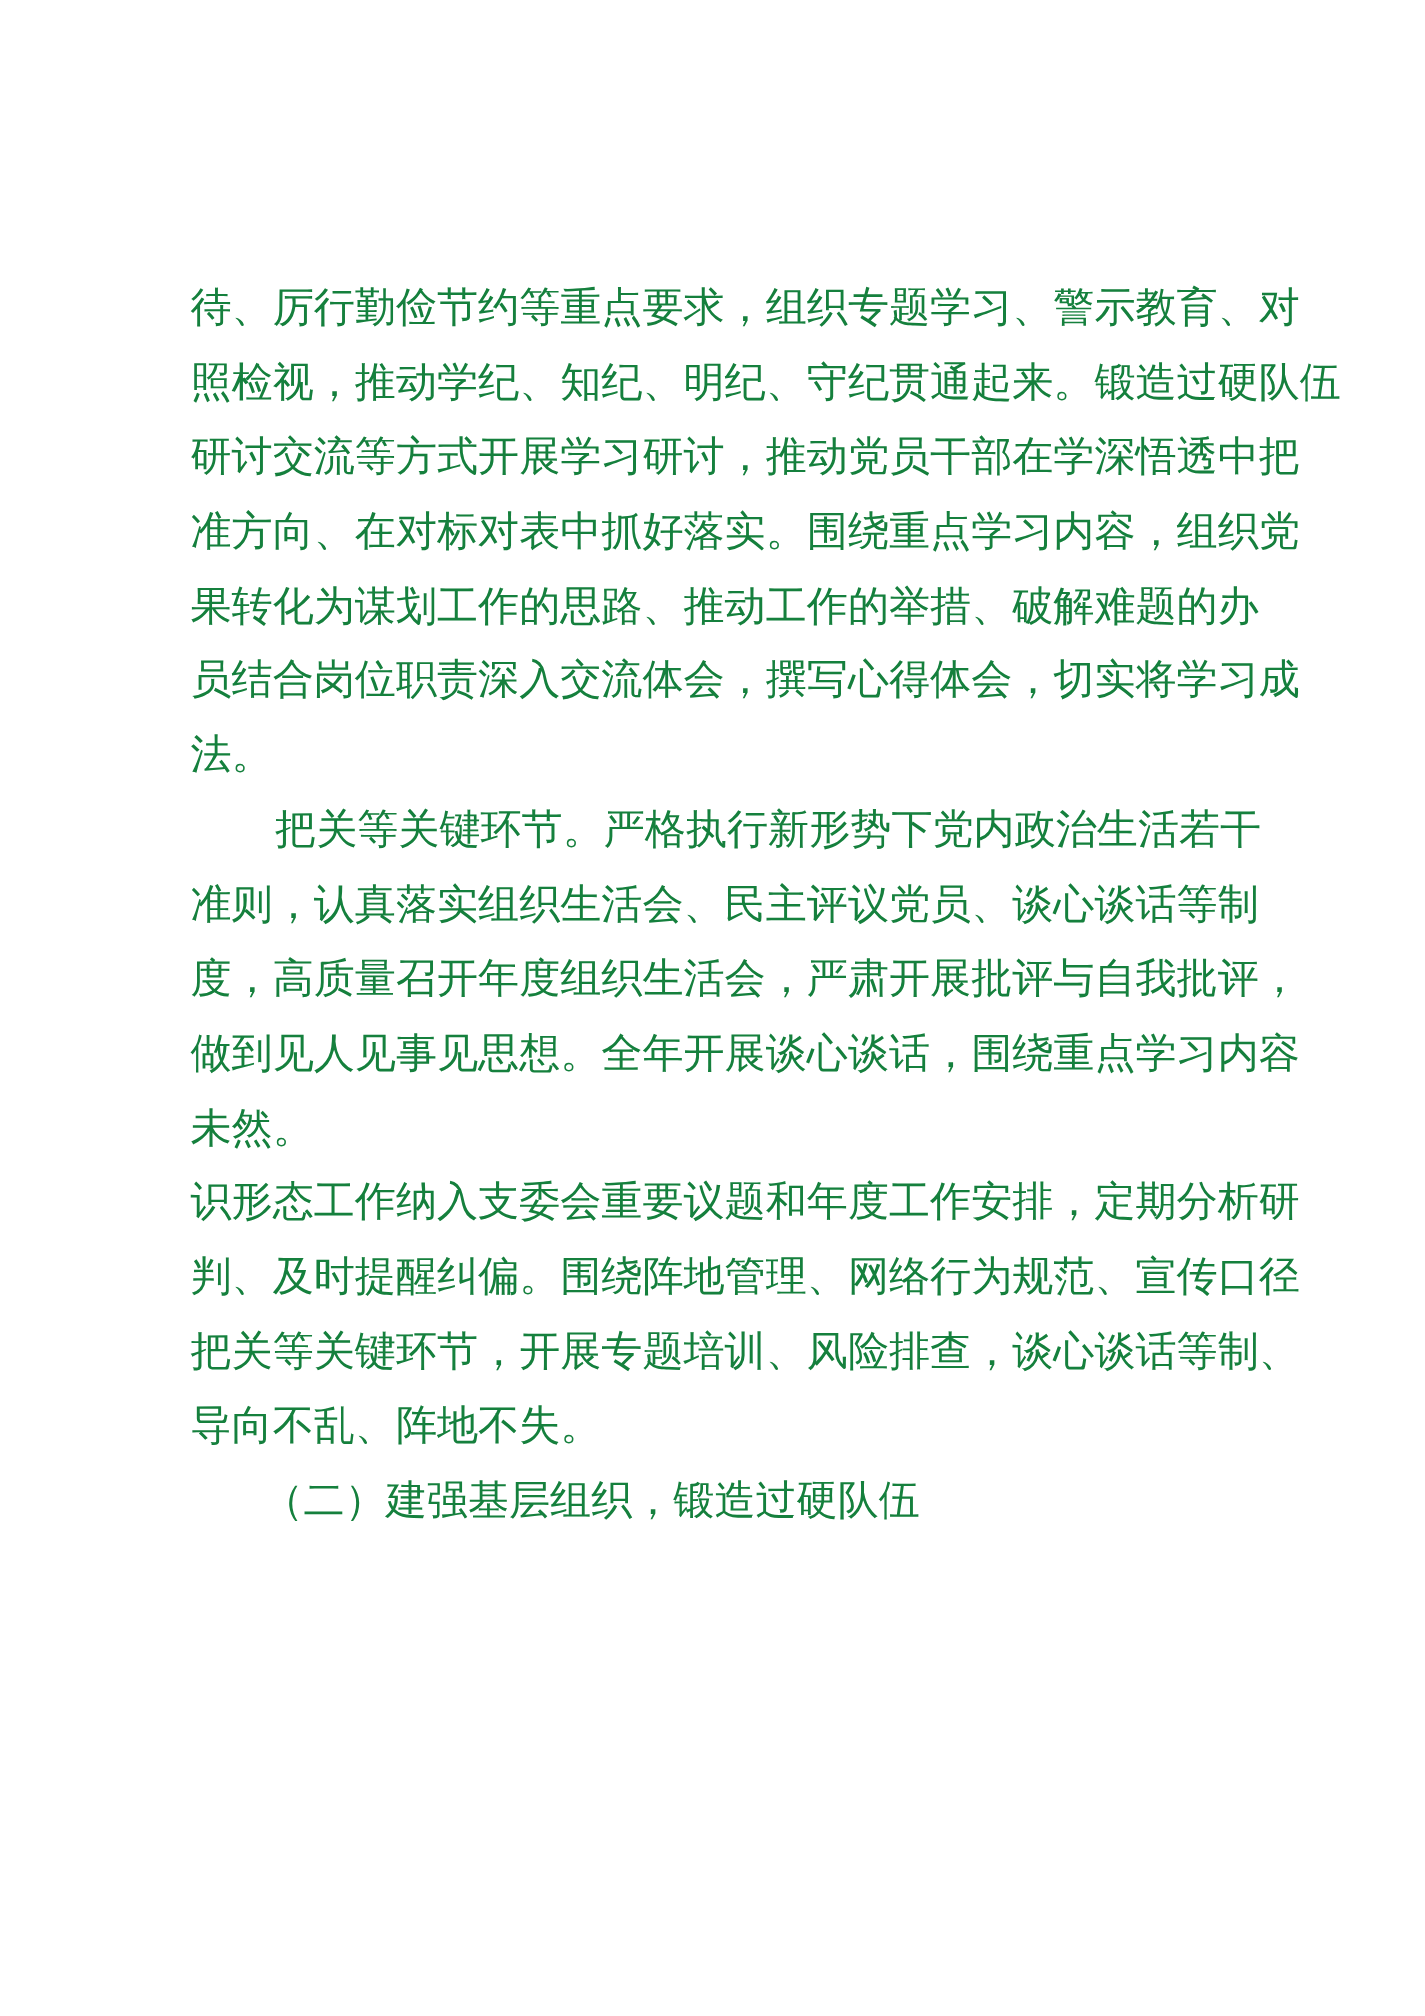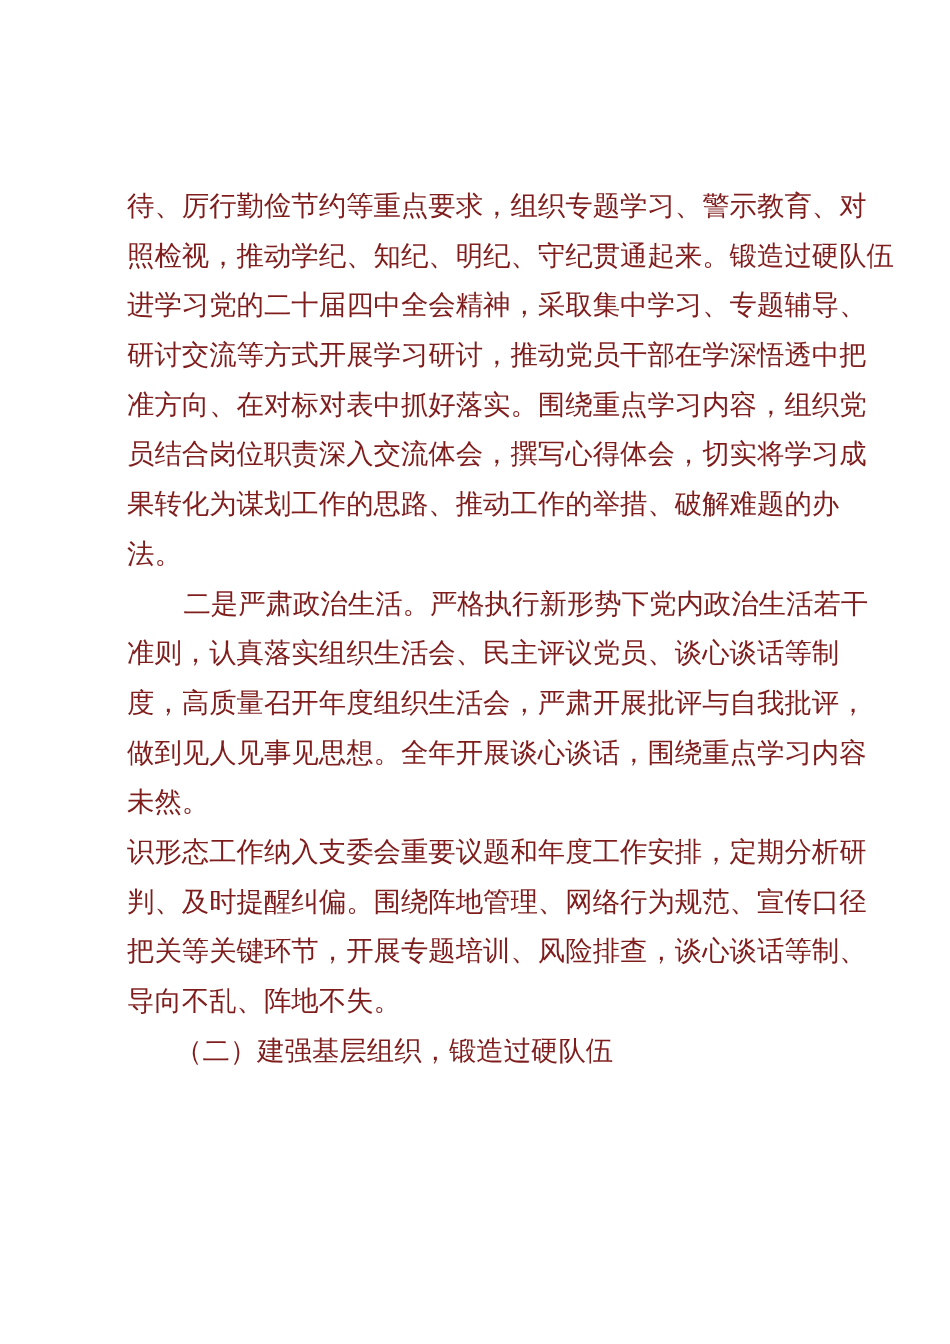--- a/index.html
+++ b/index.html
@@ -14,21 +14,21 @@
       overflow: hidden;
     }
     .page {
       position: absolute;
       left: 127px;
       top: 181px;
       width: 705px;
       font-family: "DejaVu Sans", "Liberation Sans", sans-serif;
       font-size: 27.4px;
       line-height: 49.7px;
-      color: #7f1d1d;
+      color: #15803d;
     }
     .line {
       display: block;
       white-space: nowrap;
       text-align: justify;
       text-align-last: justify;
       height: 49.7px;
       overflow: visible;
     }
     .line.last {
@@ -43,30 +43,29 @@
     }
   </style>
 </head>
 <body>
 
 <div class="page">
 
   <div class="paragraph">
     <span class="line">待、厉行勤俭节约等重点要求，组织专题学习、警示教育、对</span>
     <span class="line">照检视，推动学纪、知纪、明纪、守纪贯通起来。锻造过硬队伍</span>
-    <span class="line">进学习党的二十届四中全会精神，采取集中学习、专题辅导、</span>
     <span class="line">研讨交流等方式开展学习研讨，推动党员干部在学深悟透中把</span>
     <span class="line">准方向、在对标对表中抓好落实。围绕重点学习内容，组织党</span>
+    <span class="line">果转化为谋划工作的思路、推动工作的举措、破解难题的办</span>
     <span class="line">员结合岗位职责深入交流体会，撰写心得体会，切实将学习成</span>
-    <span class="line">果转化为谋划工作的思路、推动工作的举措、破解难题的办</span>
     <span class="line last">法。</span>
   </div>
 
   <div class="paragraph">
-    <span class="line indent">二是严肃政治生活。严格执行新形势下党内政治生活若干</span>
+    <span class="line indent">把关等关键环节。严格执行新形势下党内政治生活若干</span>
     <span class="line">准则，认真落实组织生活会、民主评议党员、谈心谈话等制</span>
     <span class="line">度，高质量召开年度组织生活会，严肃开展批评与自我批评，</span>
     <span class="line">做到见人见事见思想。全年开展谈心谈话，围绕重点学习内容</span>
     <span class="line last">未然。</span>
   </div>
 
   <div class="paragraph">
     <span class="line">识形态工作纳入支委会重要议题和年度工作安排，定期分析研</span>
     <span class="line">判、及时提醒纠偏。围绕阵地管理、网络行为规范、宣传口径</span>
     <span class="line">把关等关键环节，开展专题培训、风险排查，谈心谈话等制、</span>

